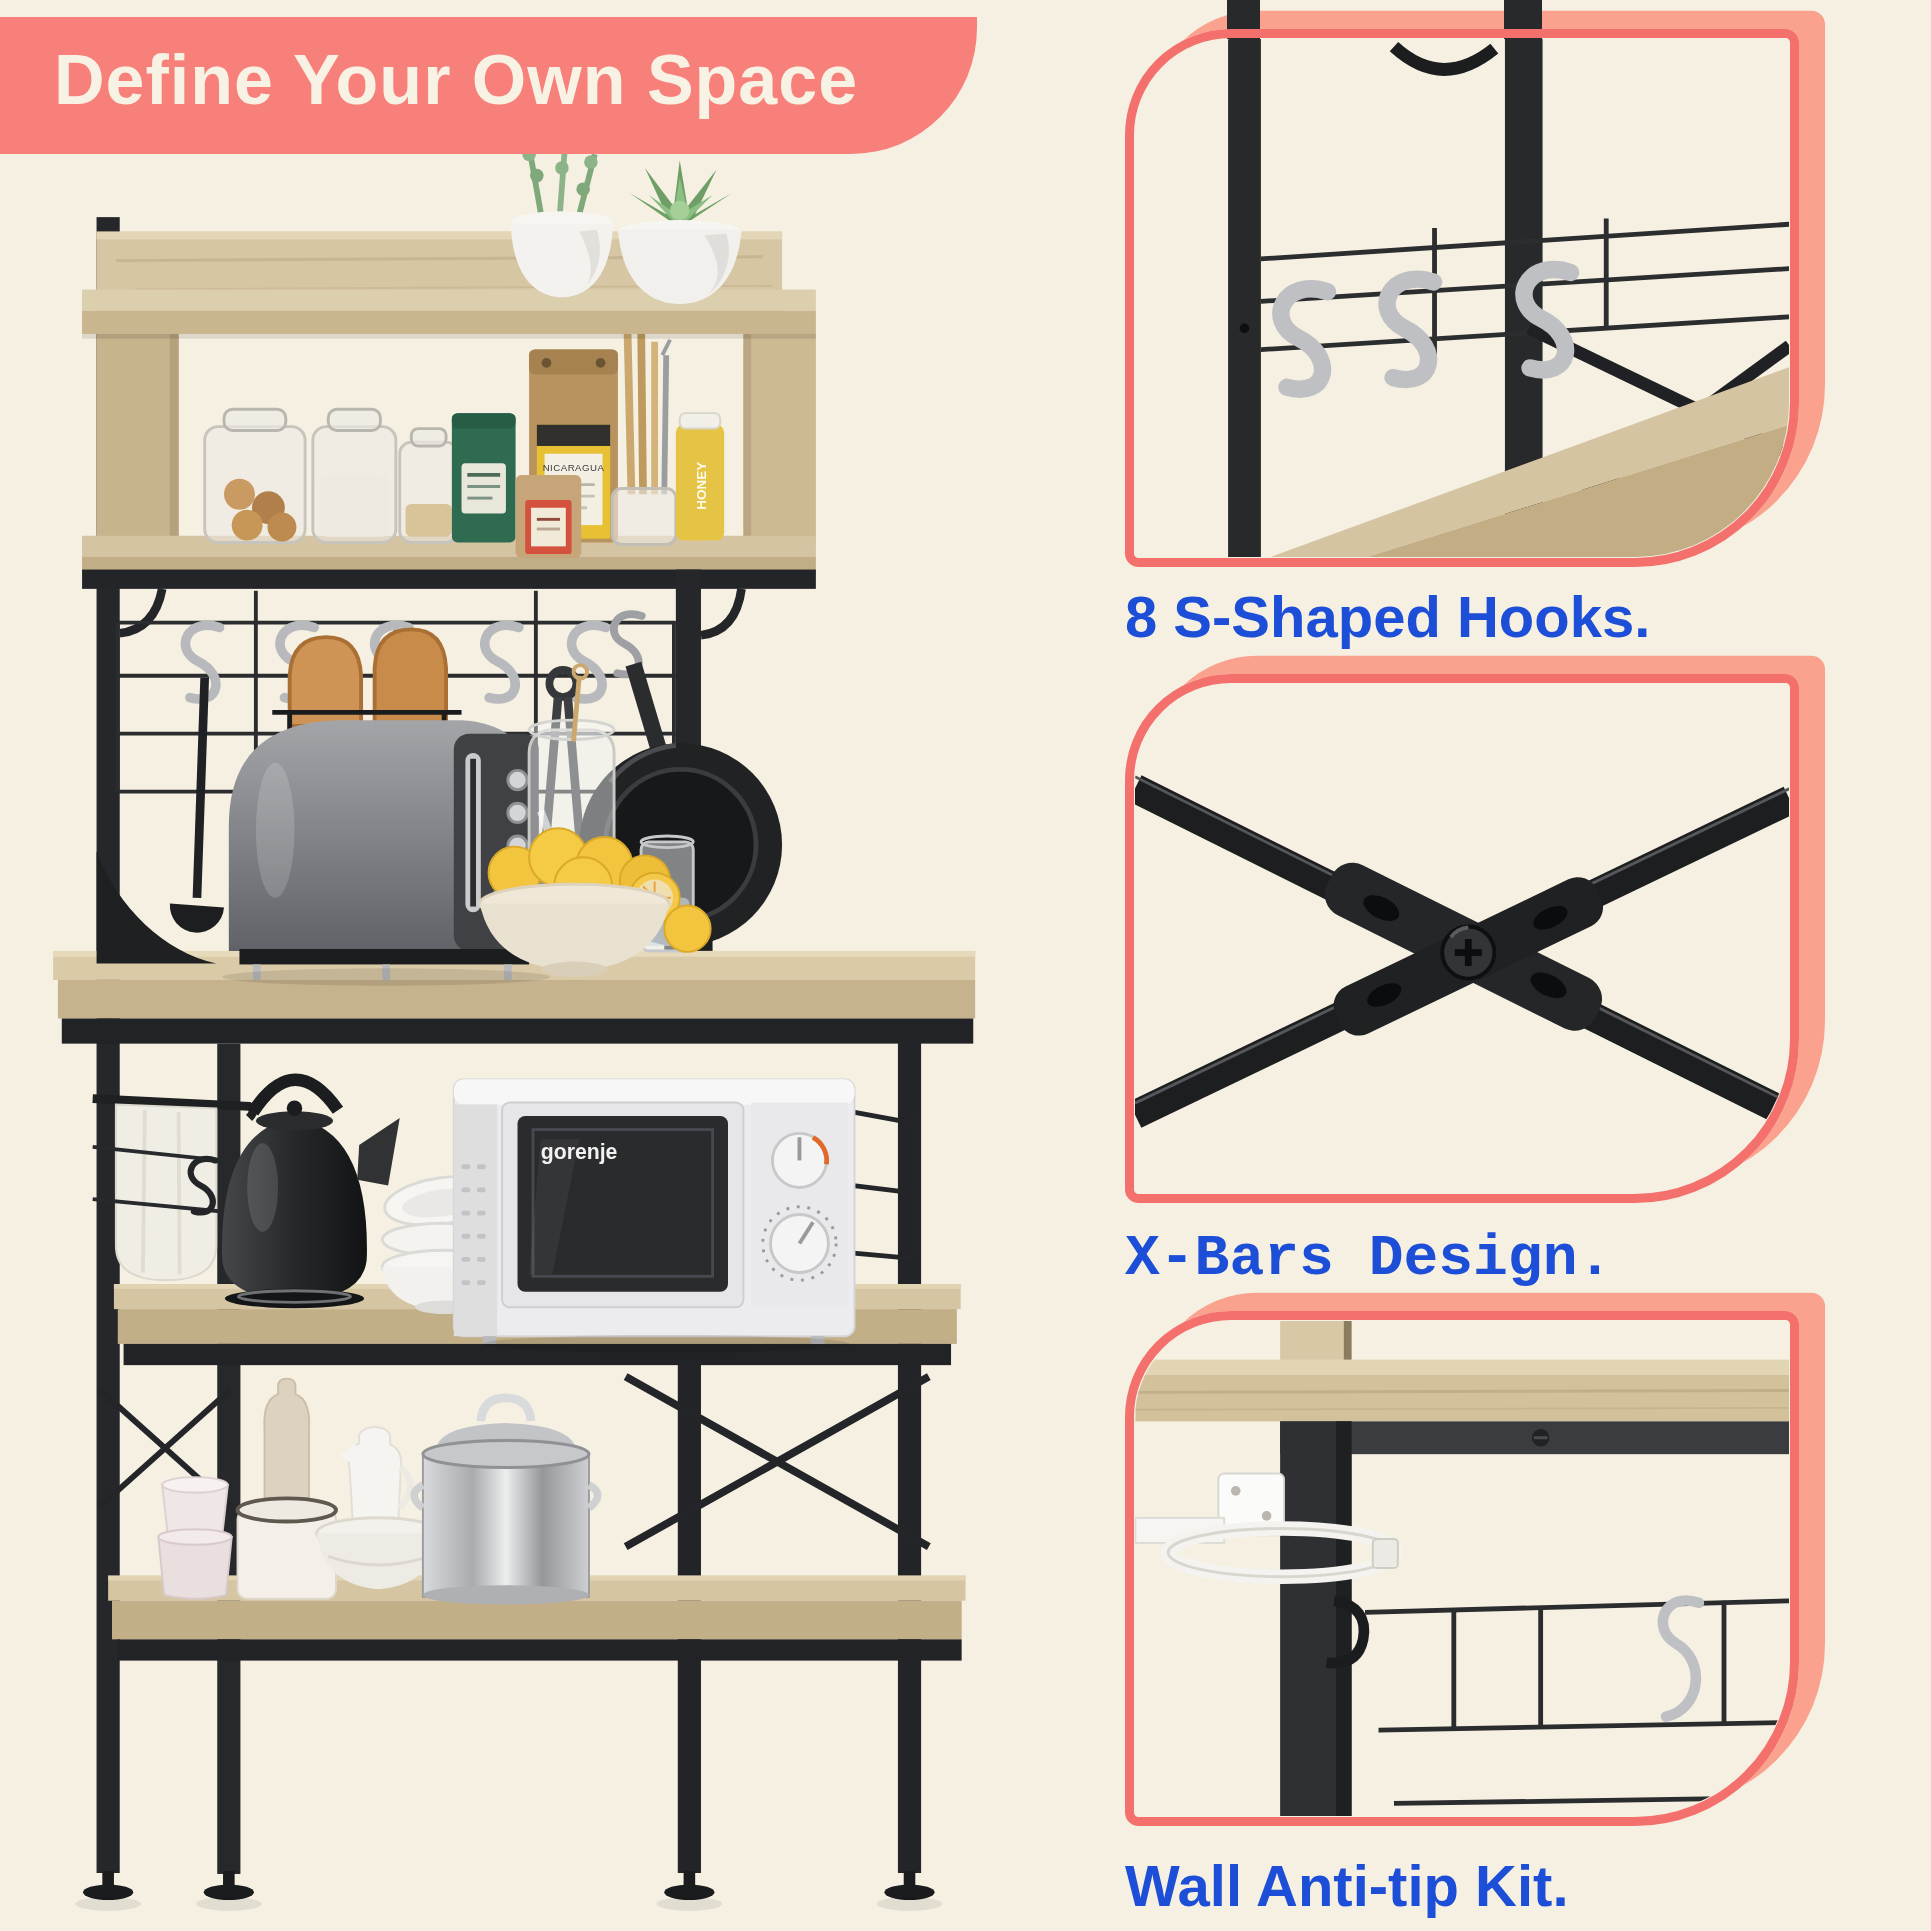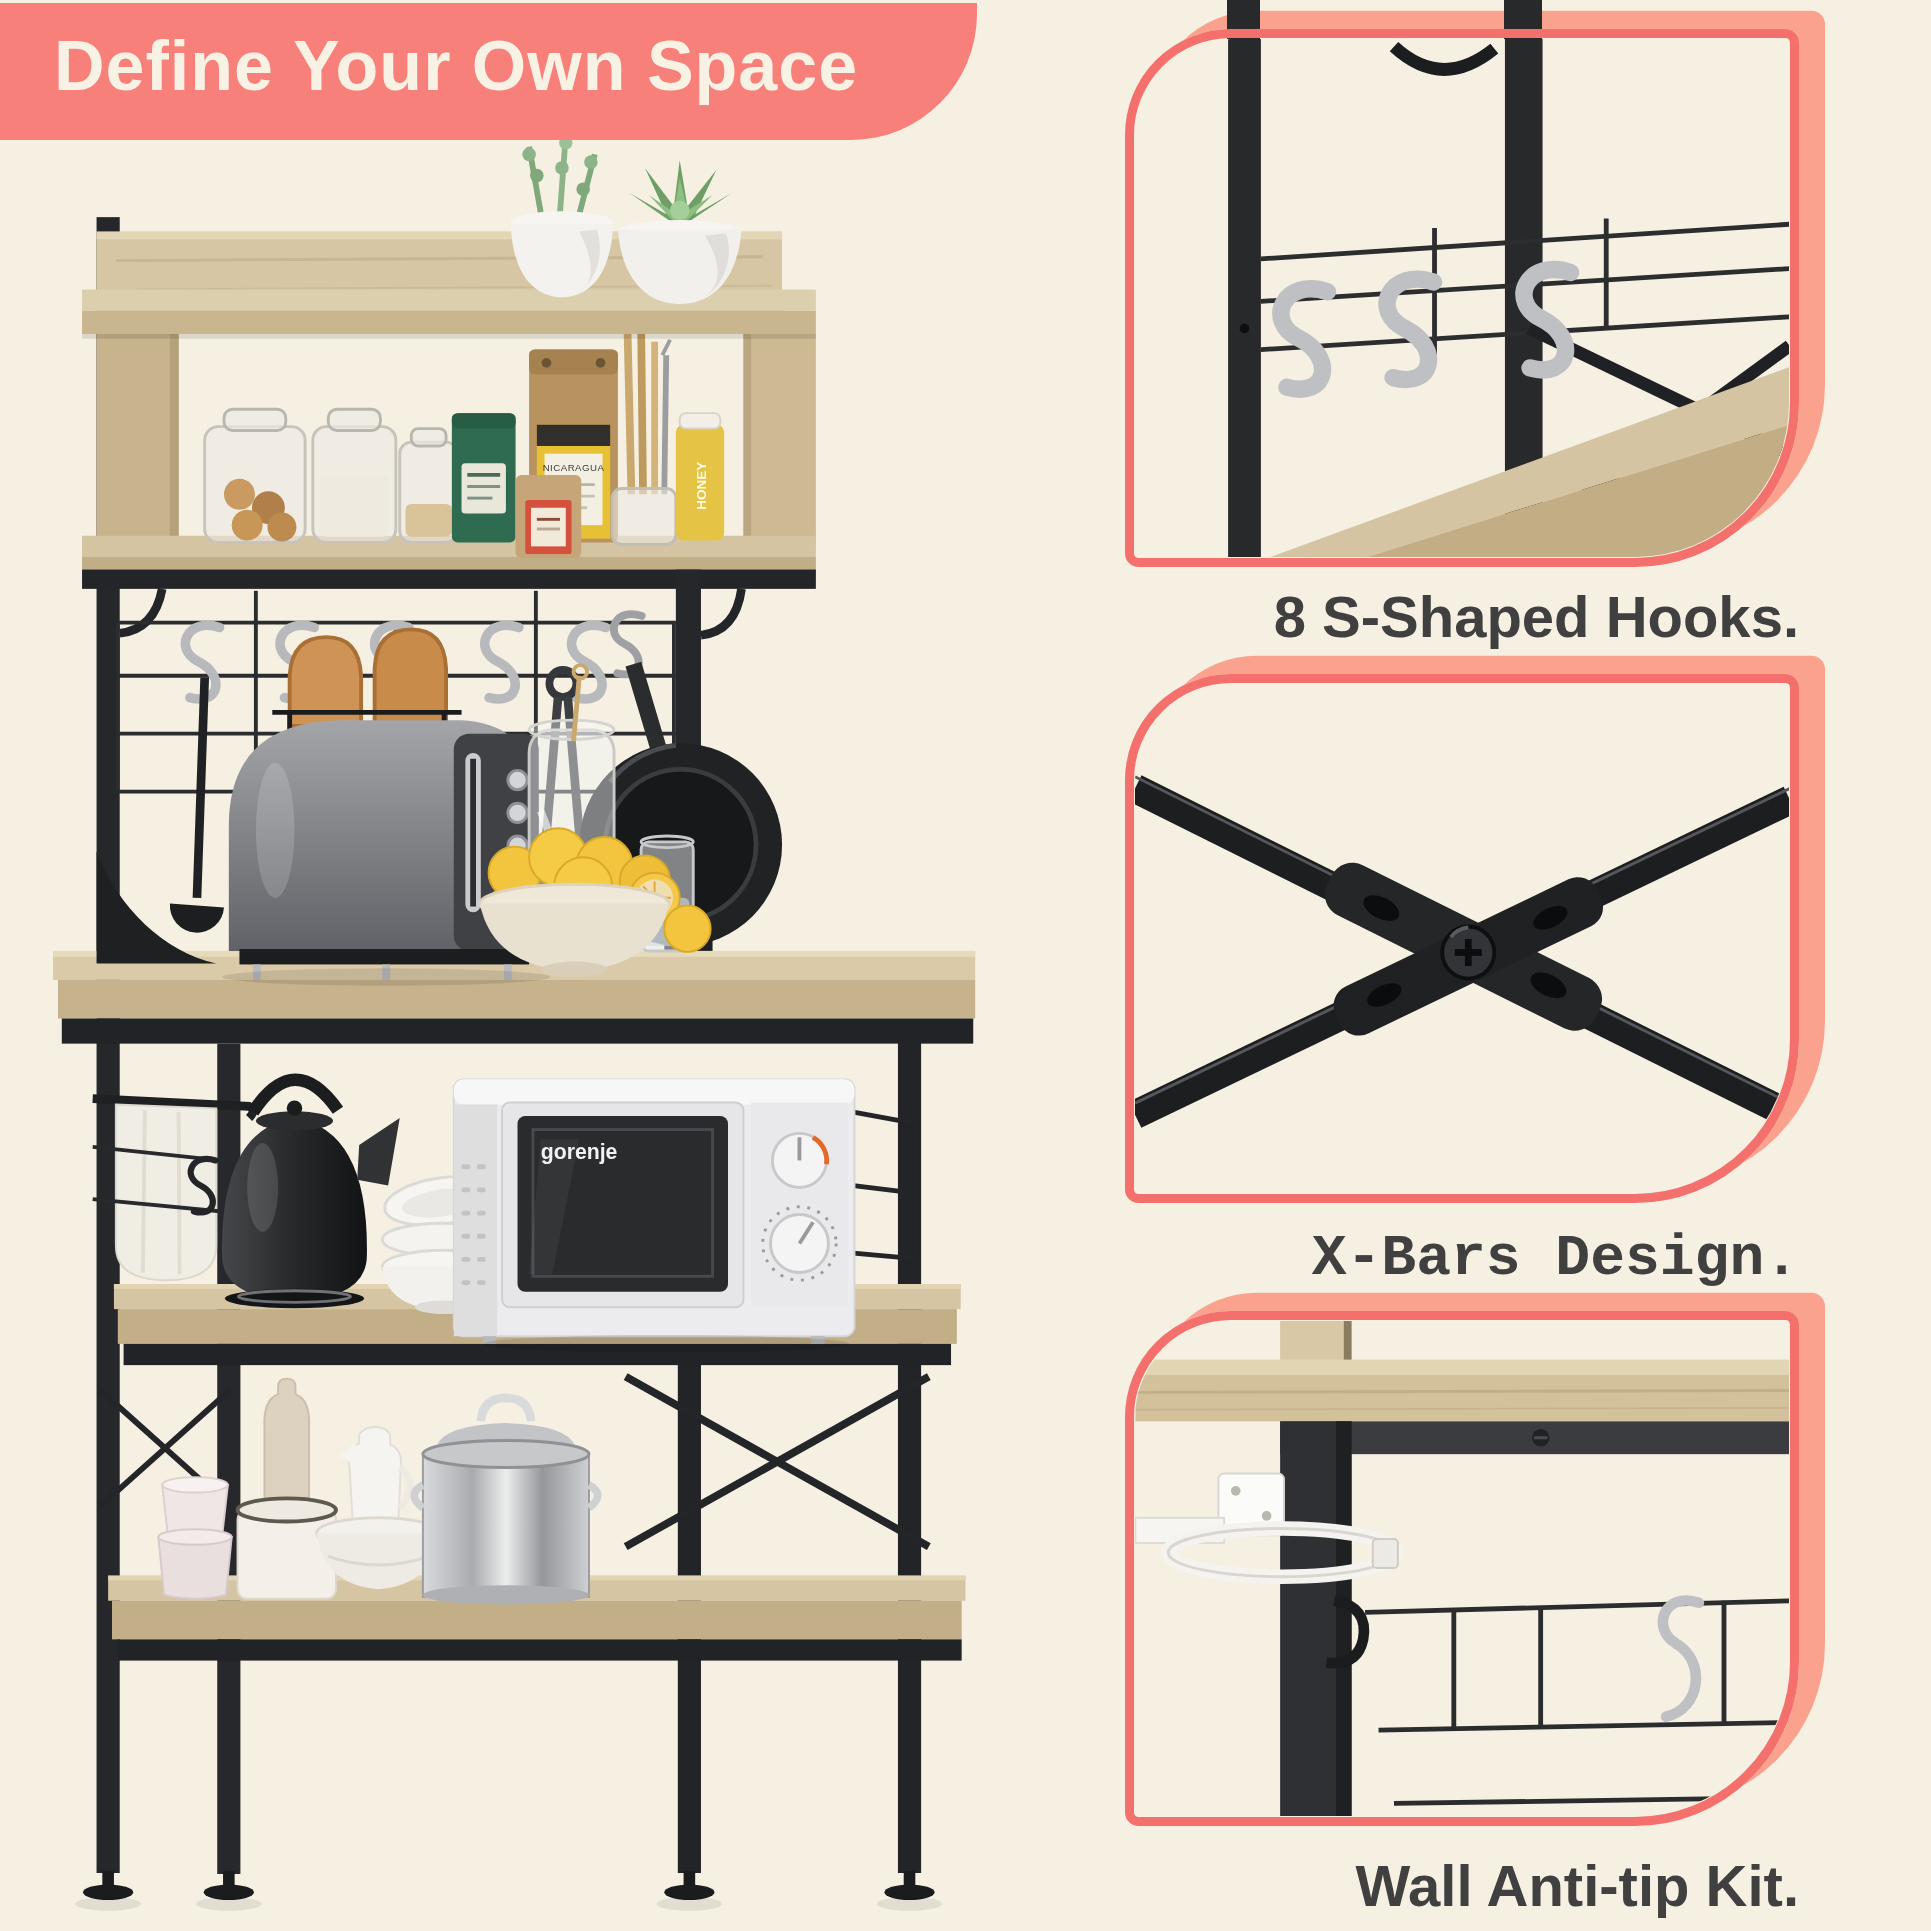--- a/index.html
+++ b/index.html
@@ -1,41 +1,41 @@
 <!DOCTYPE html>
 <html><head>
 <meta charset="utf-8">
 <style>
   html,body{margin:0;padding:0;}
   body{width:1931px;height:1931px;background:#f5f0e2;font-family:"Liberation Sans",sans-serif;}
   #stage{position:relative;width:1931px;height:1931px;background:#f5f0e2;overflow:hidden;}
 
   
-  .banner{position:absolute;left:0;top:3px;width:977px;height:137px;background:#f8807b;
+  .banner{position:absolute;left:0;top:17px;width:977px;height:137px;background:#f8807b;
           border-bottom-right-radius:126px;z-index:5;}
   .banner-text{position:absolute;left:54px;top:23px;font-weight:700;font-size:70px;
           color:#f7f2e4;letter-spacing:1px;white-space:nowrap;}
 
   
   .photo{position:absolute;left:0;top:135px;z-index:1;}
 
   
   .callout{position:absolute;left:1125px;width:674px;z-index:2;}
   #callout-1{top:29px;height:538px;}
   #callout-2{top:674px;height:529px;}
   #callout-3{top:1311px;height:515px;}
   .panel-shadow{position:absolute;inset:0;background:#fba28f;
           border-radius:106px 13.5px 164px 13.5px;transform:translate(26px,-18.3px);}
   .panel-bg{position:absolute;inset:0;background:#f5f0e2;border-radius:106px 13.5px 164px 13.5px;}
   .panel-clip{position:absolute;inset:9.7px;border-radius:97px 7.7px 154px 7.7px;overflow:hidden;}
   .panel-border{position:absolute;inset:0;border:9.7px solid #f4706c;
           border-radius:106px 13.5px 164px 13.5px;}
   .post-ext{position:absolute;background:#28292b;}
-  .caption{position:absolute;left:1125px;width:674px;text-align:right;font-weight:700;
-          font-size:58px;color:#404040;letter-spacing:0;z-index:4;white-space:nowrap;}
+  .caption{position:absolute;left:1125px;width:674px;text-align:left;font-weight:700;
+          font-size:58px;color:#1d4ed8;letter-spacing:0;z-index:4;white-space:nowrap;}
   #caption-1{top:583px;} #caption-2{top:1226px;font-family:Liberation Mono, monospace;} #caption-3{top:1852px;}
 </style>
 </head>
 <body>
 
 <div id="stage">
 
   <div class="banner">
     <div class="banner-text">Define Your Own Space</div>
   </div>

